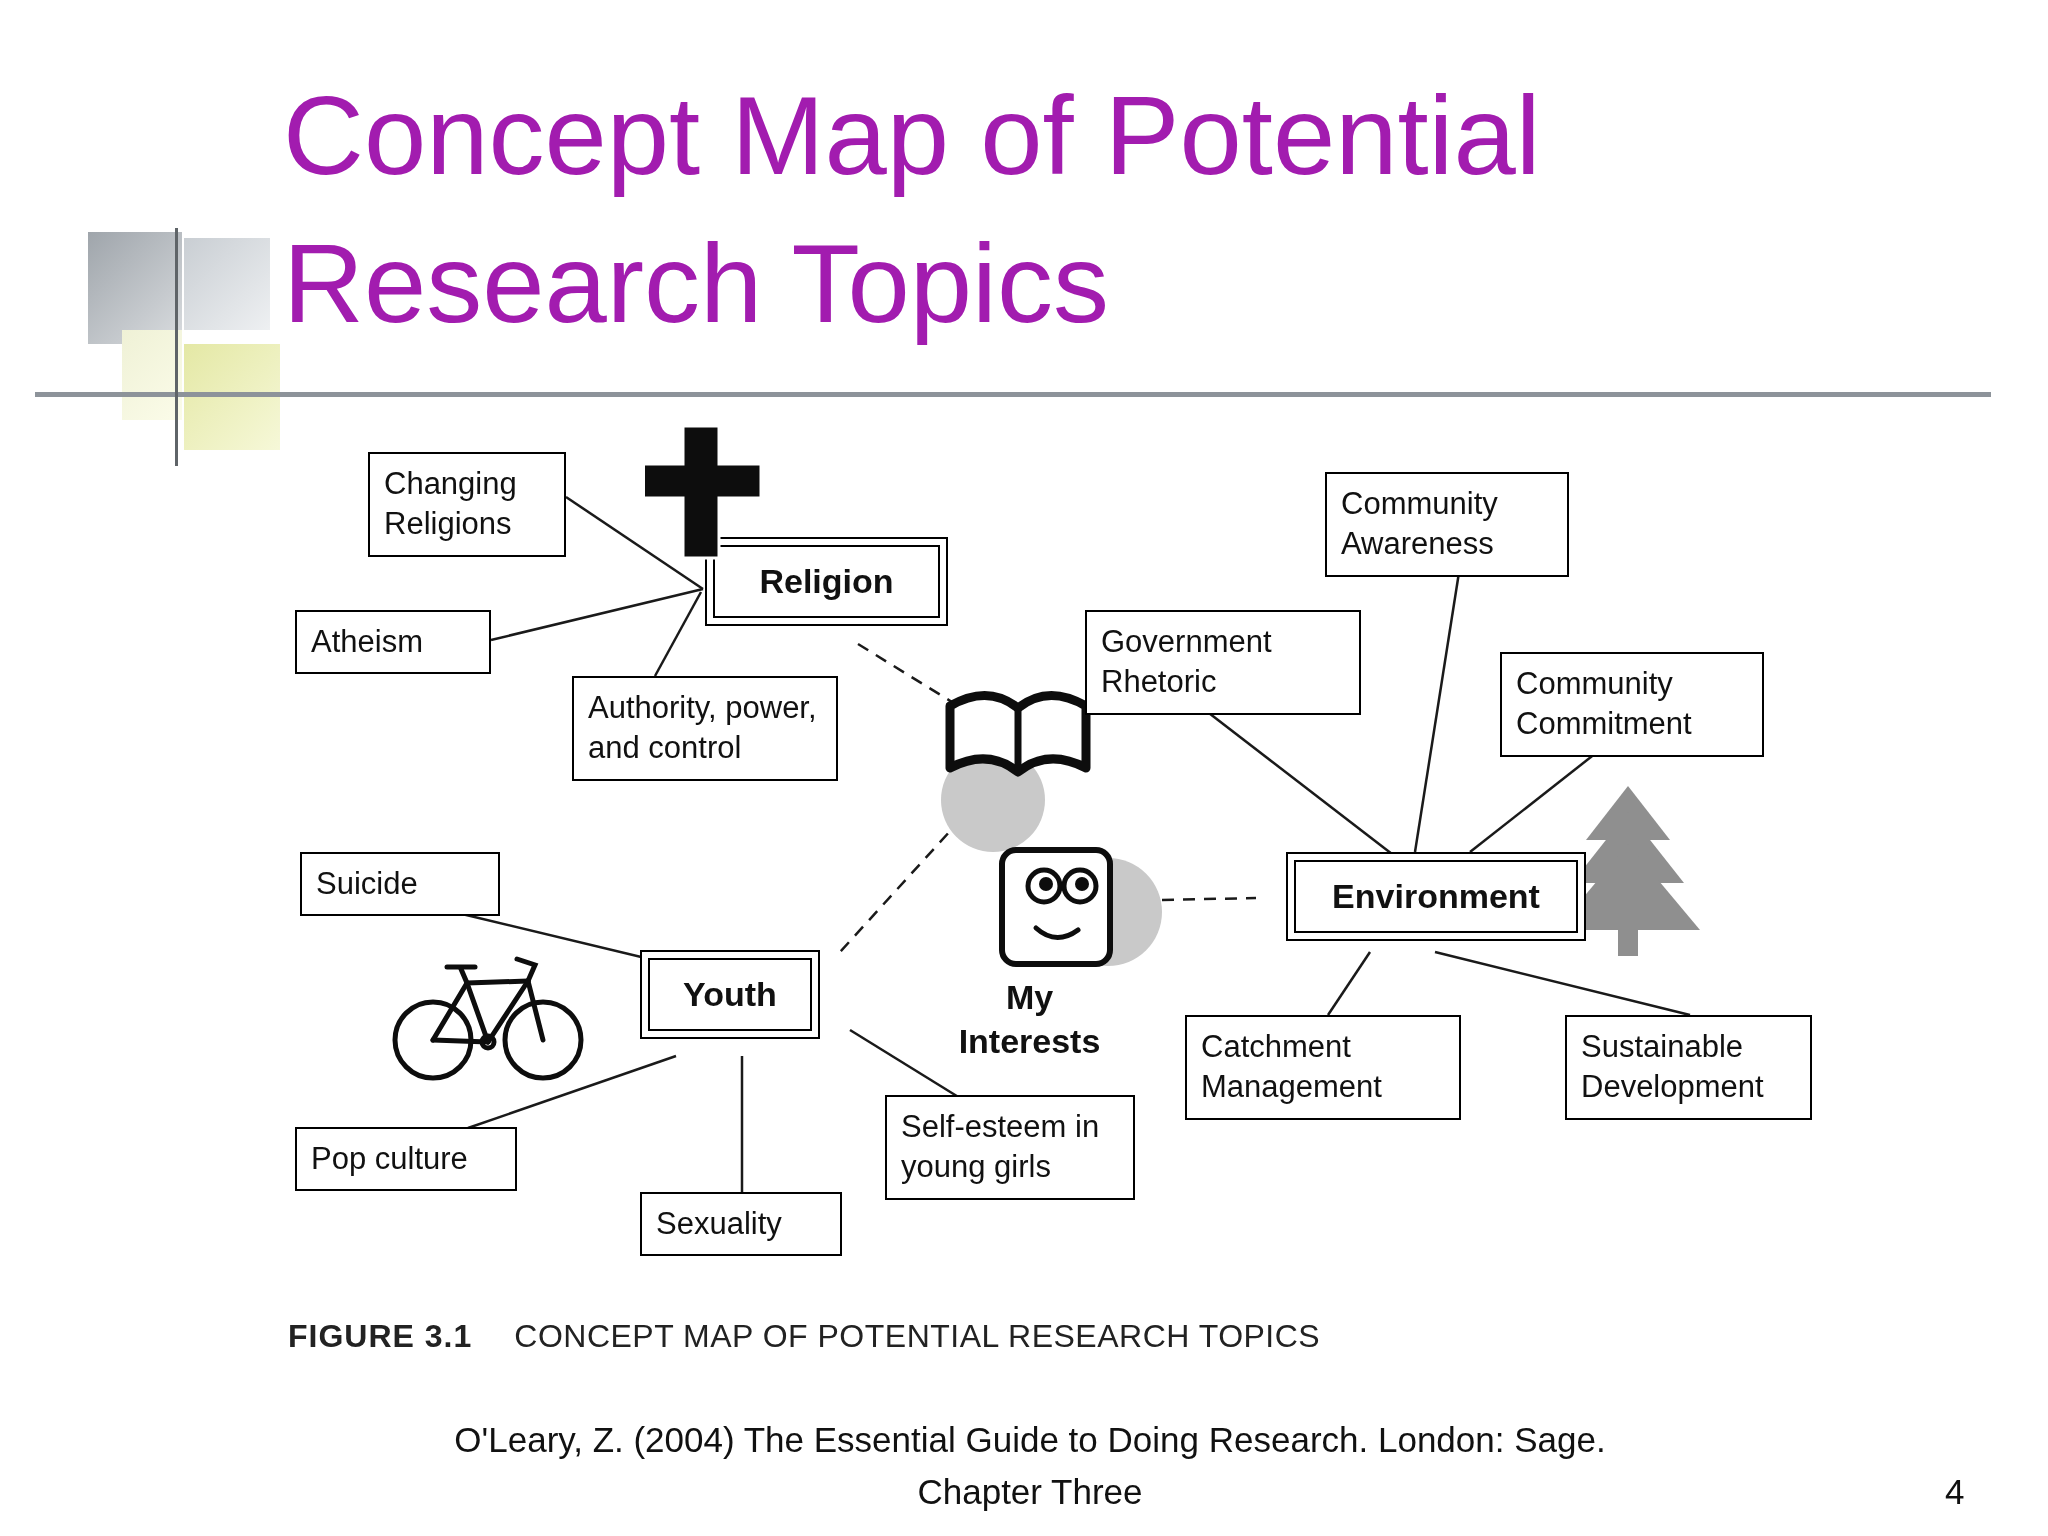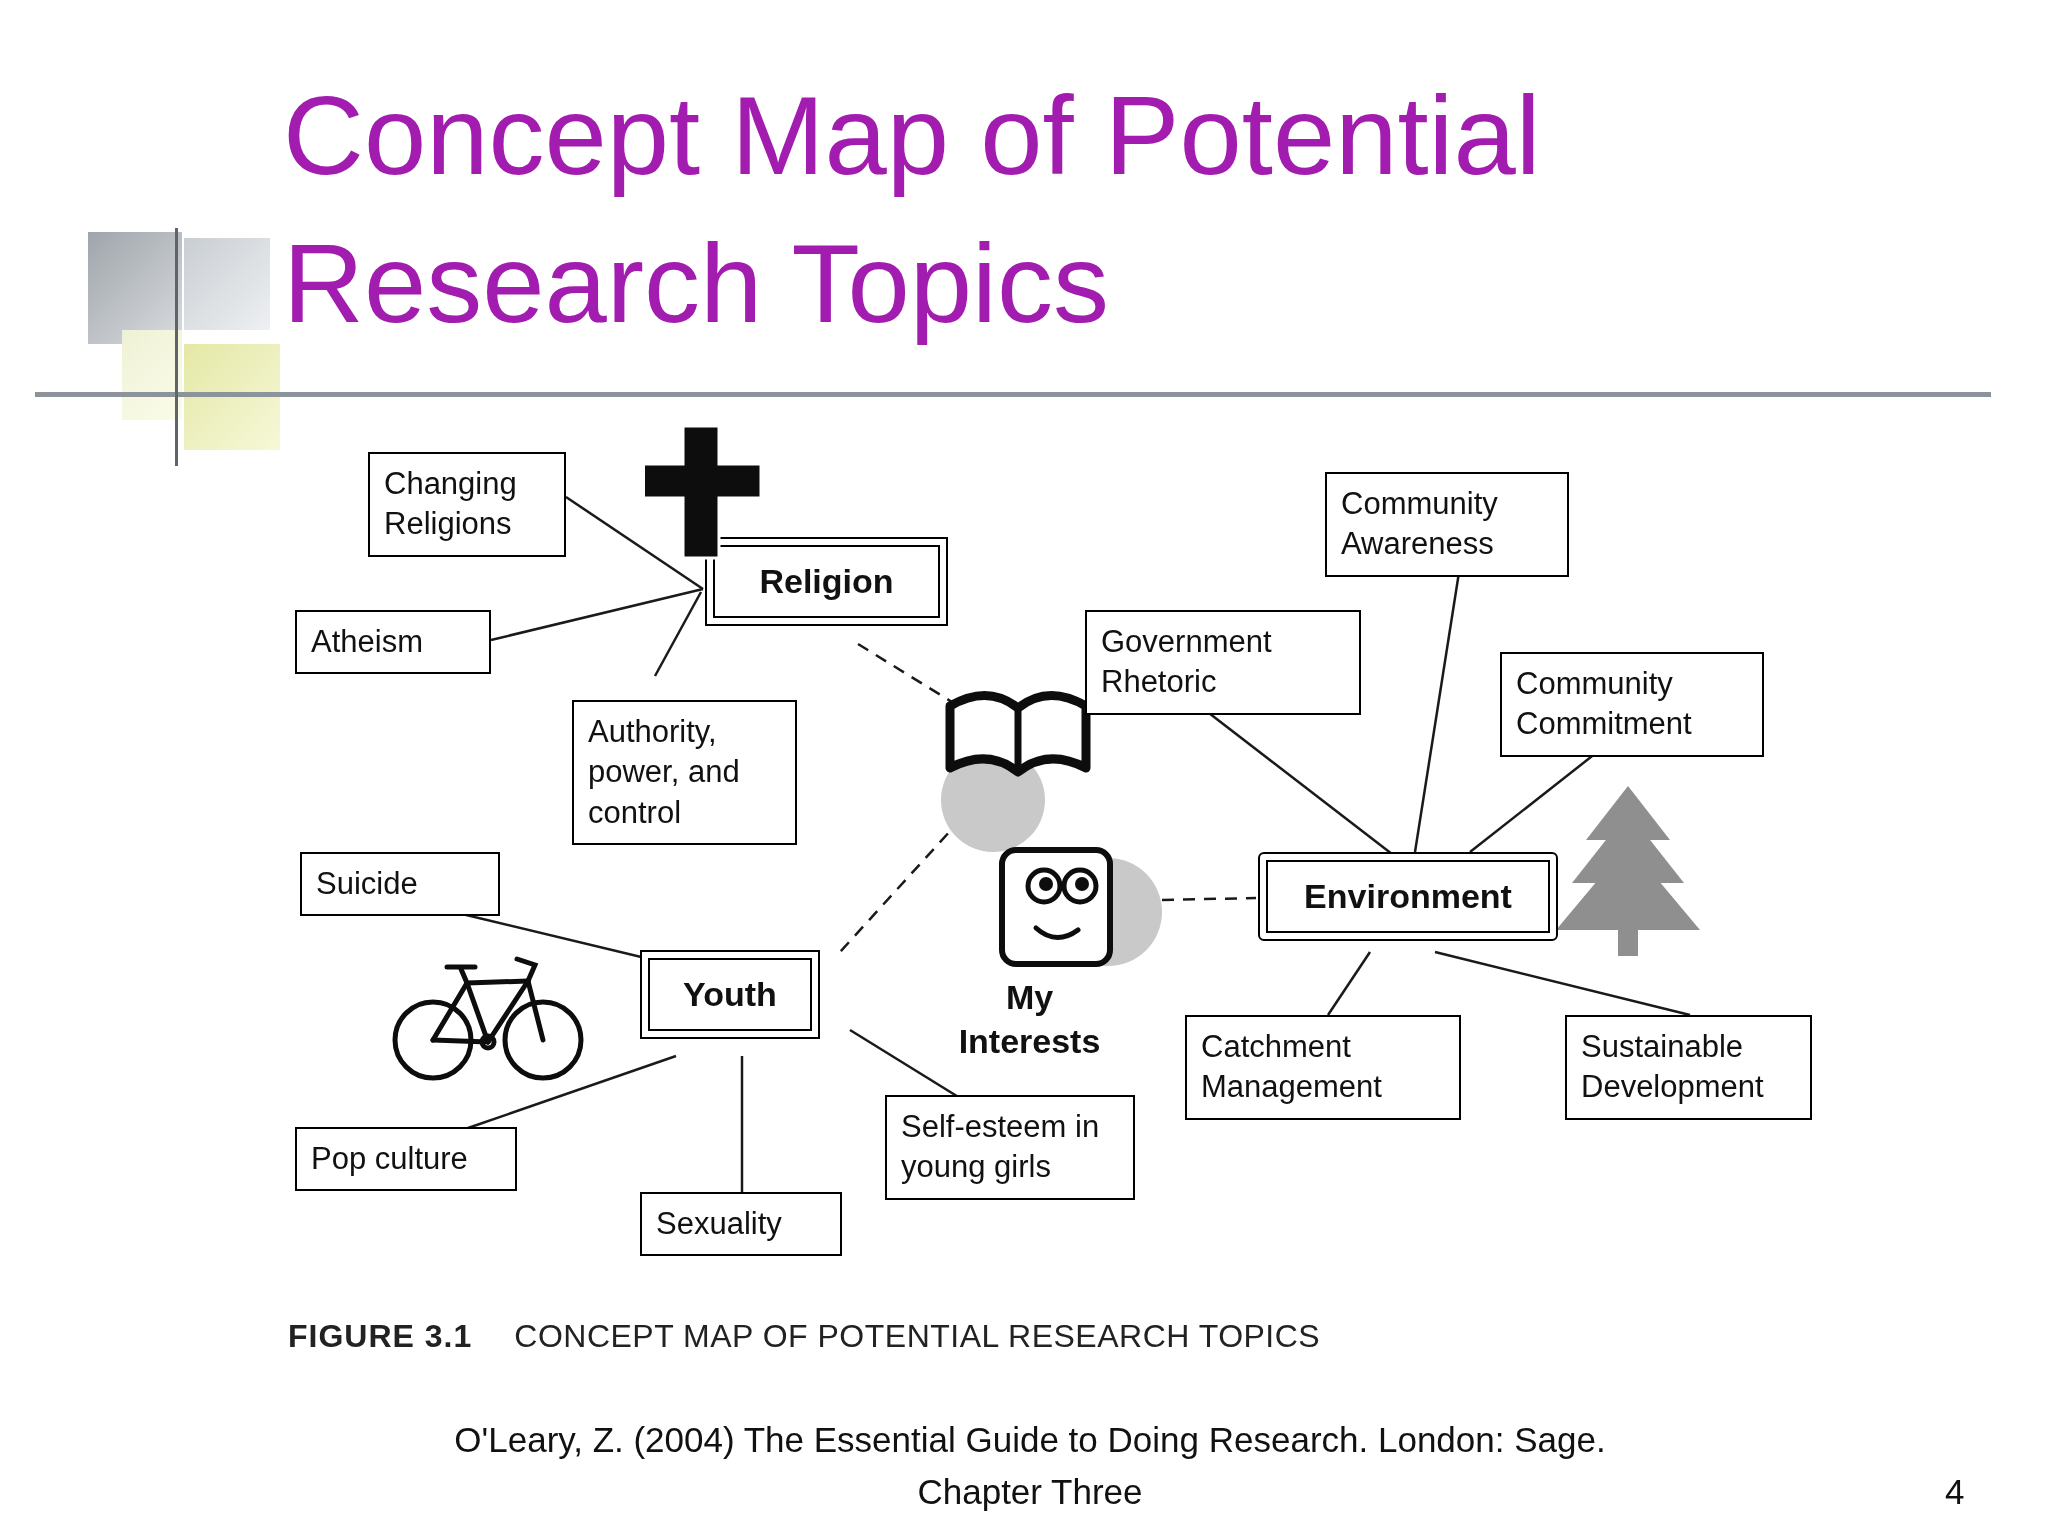--- a/index.html
+++ b/index.html
@@ -130,29 +130,29 @@
       <rect x="70" y="152" width="20" height="26"></rect>
     </g>
   </svg>
 
   <div class="topic" style="left:705px;top:537px;width:243px;">
     <div class="inner">Religion</div>
   </div>
   <div class="topic" style="left:640px;top:950px;width:180px;">
     <div class="inner">Youth</div>
   </div>
-  <div class="topic" style="left:1258px;top:852px;width:300px;border-radius:6px;">
+  <div class="topic" style="left:1286px;top:852px;width:300px;">
     <div class="inner">Environment</div>
   </div>
 
   <div class="hub-label">My Interests</div>
 
   <div class="node" style="left:368px;top:452px;width:198px;">Changing Religions</div>
   <div class="node" style="left:295px;top:610px;width:196px;">Atheism</div>
-  <div class="node" style="left:572px;top:700px;width:225px;">Authority, power, and control</div>
+  <div class="node" style="left:572px;top:676px;width:266px;">Authority, power, and control</div>
   <div class="node" style="left:300px;top:852px;width:200px;">Suicide</div>
   <div class="node" style="left:295px;top:1127px;width:222px;">Pop culture</div>
   <div class="node" style="left:640px;top:1192px;width:202px;">Sexuality</div>
   <div class="node" style="left:885px;top:1095px;width:250px;">Self-esteem in young girls</div>
   <div class="node" style="left:1085px;top:610px;width:276px;padding-left:14px;">Government Rhetoric</div>
   <div class="node" style="left:1325px;top:472px;width:244px;">Community Awareness</div>
   <div class="node" style="left:1500px;top:652px;width:264px;">Community Commitment</div>
   <div class="node" style="left:1185px;top:1015px;width:276px;">Catchment Management</div>
   <div class="node" style="left:1565px;top:1015px;width:247px;">Sustainable Development</div>
 

